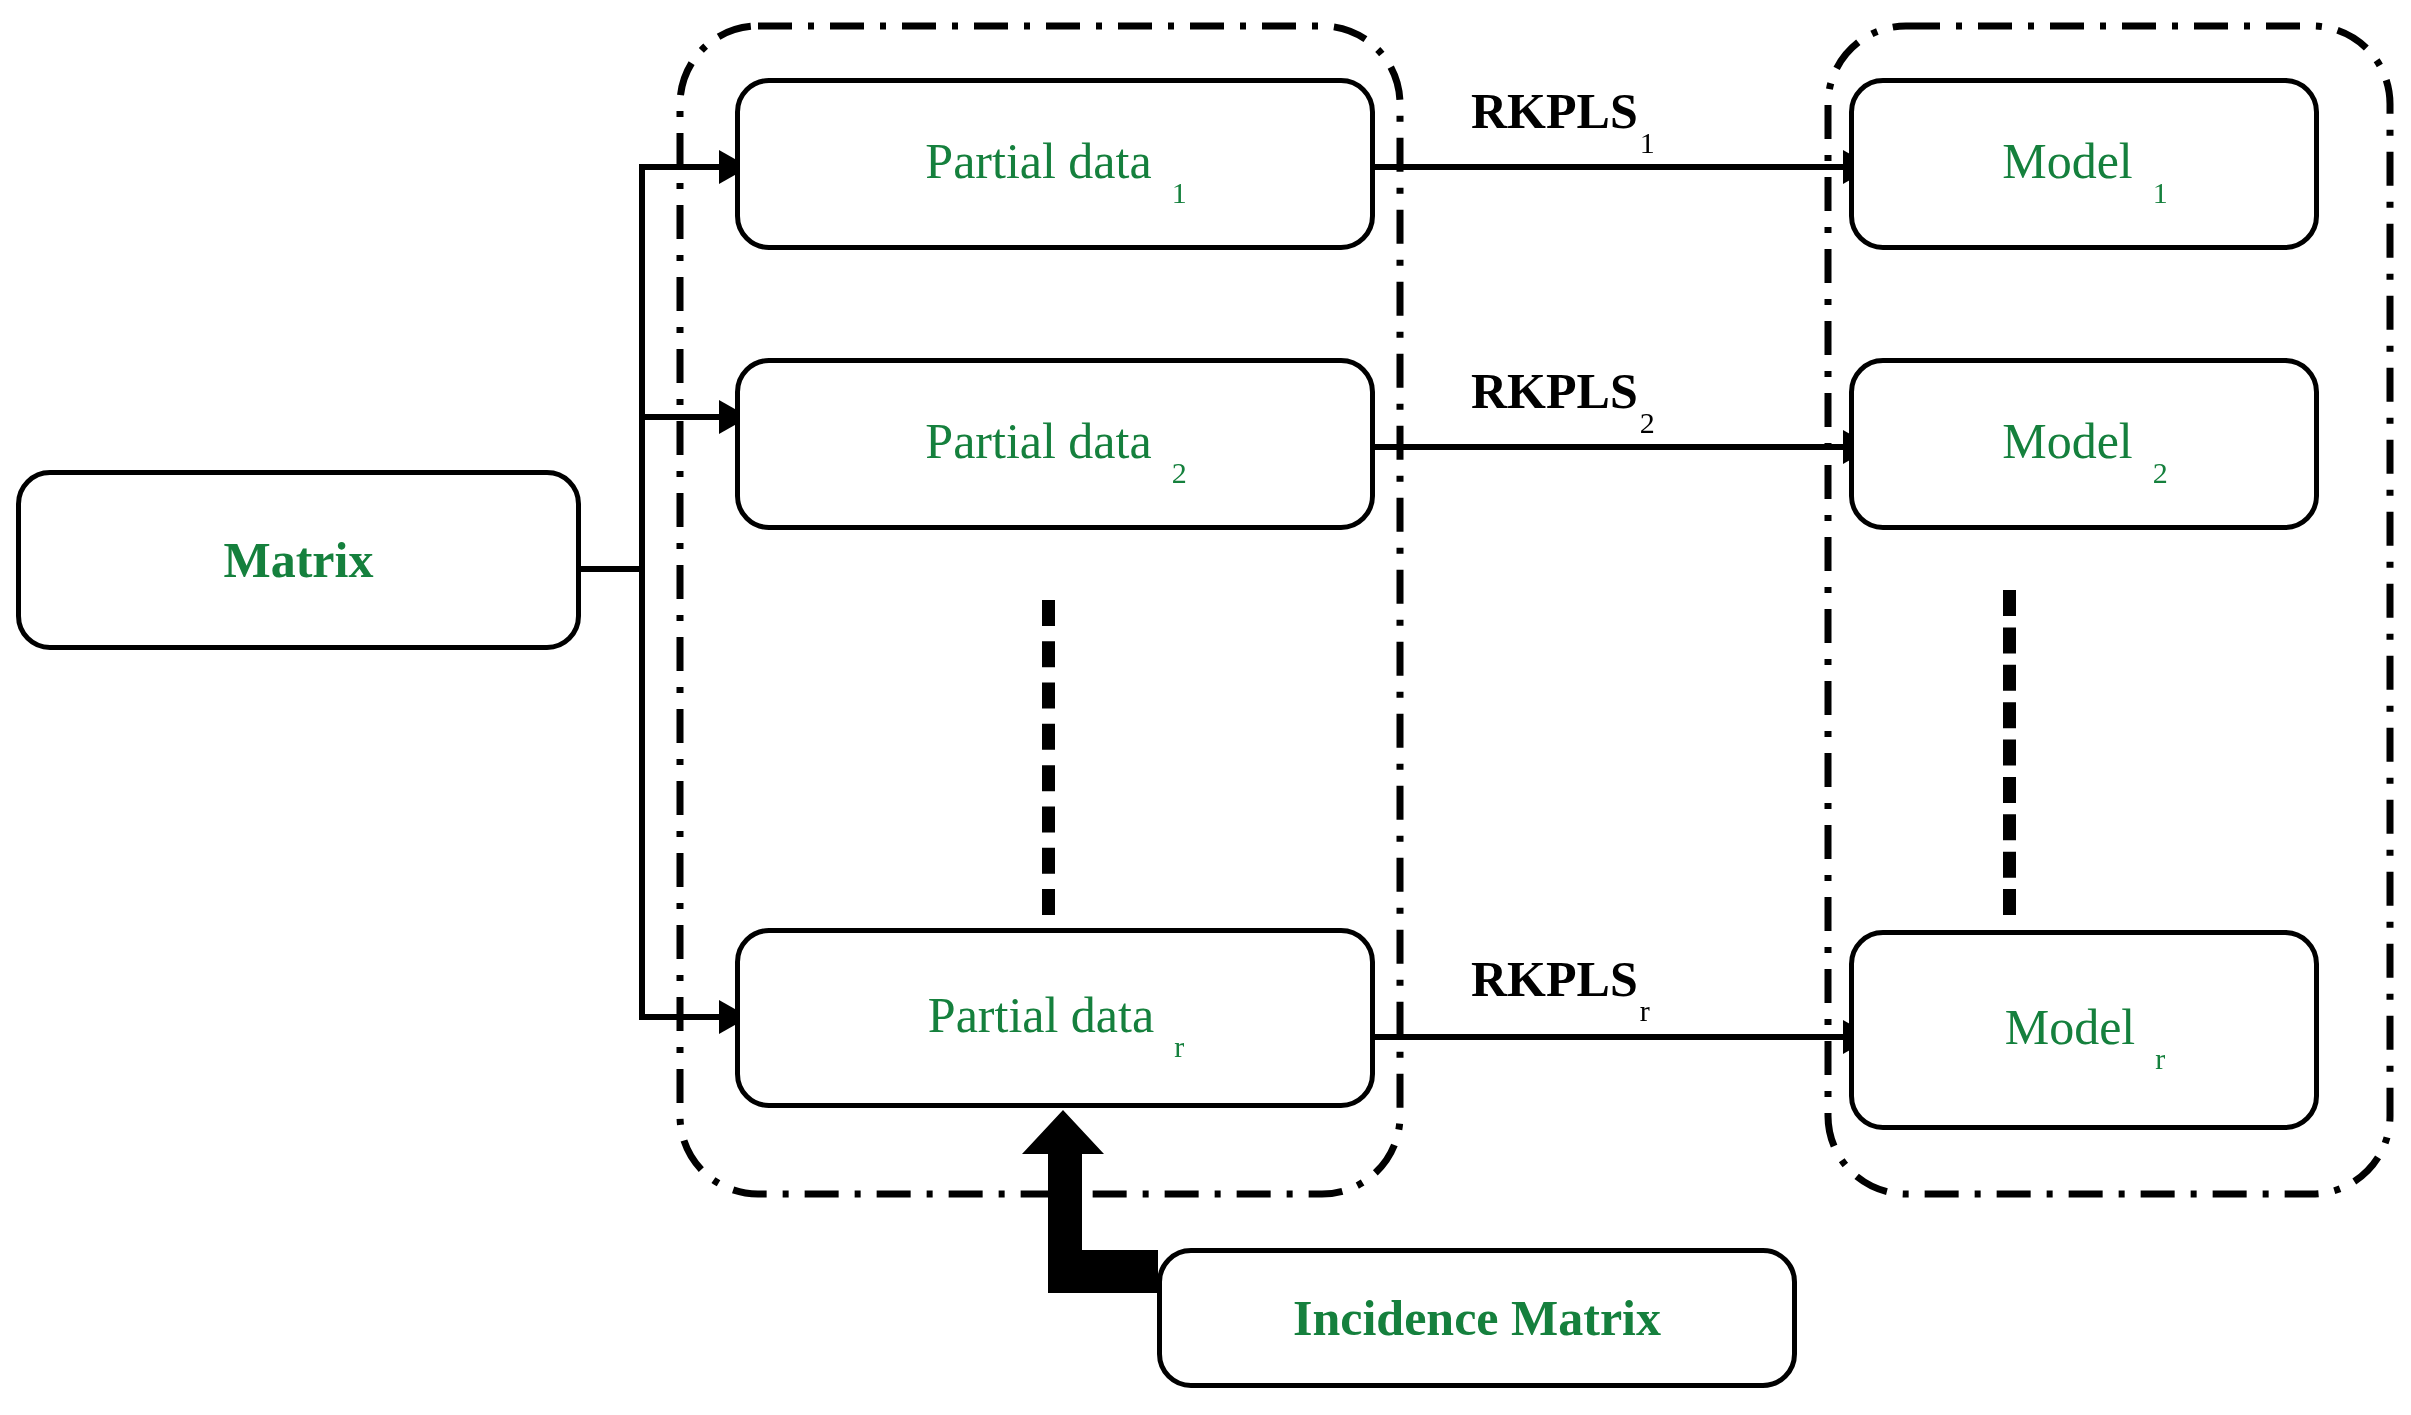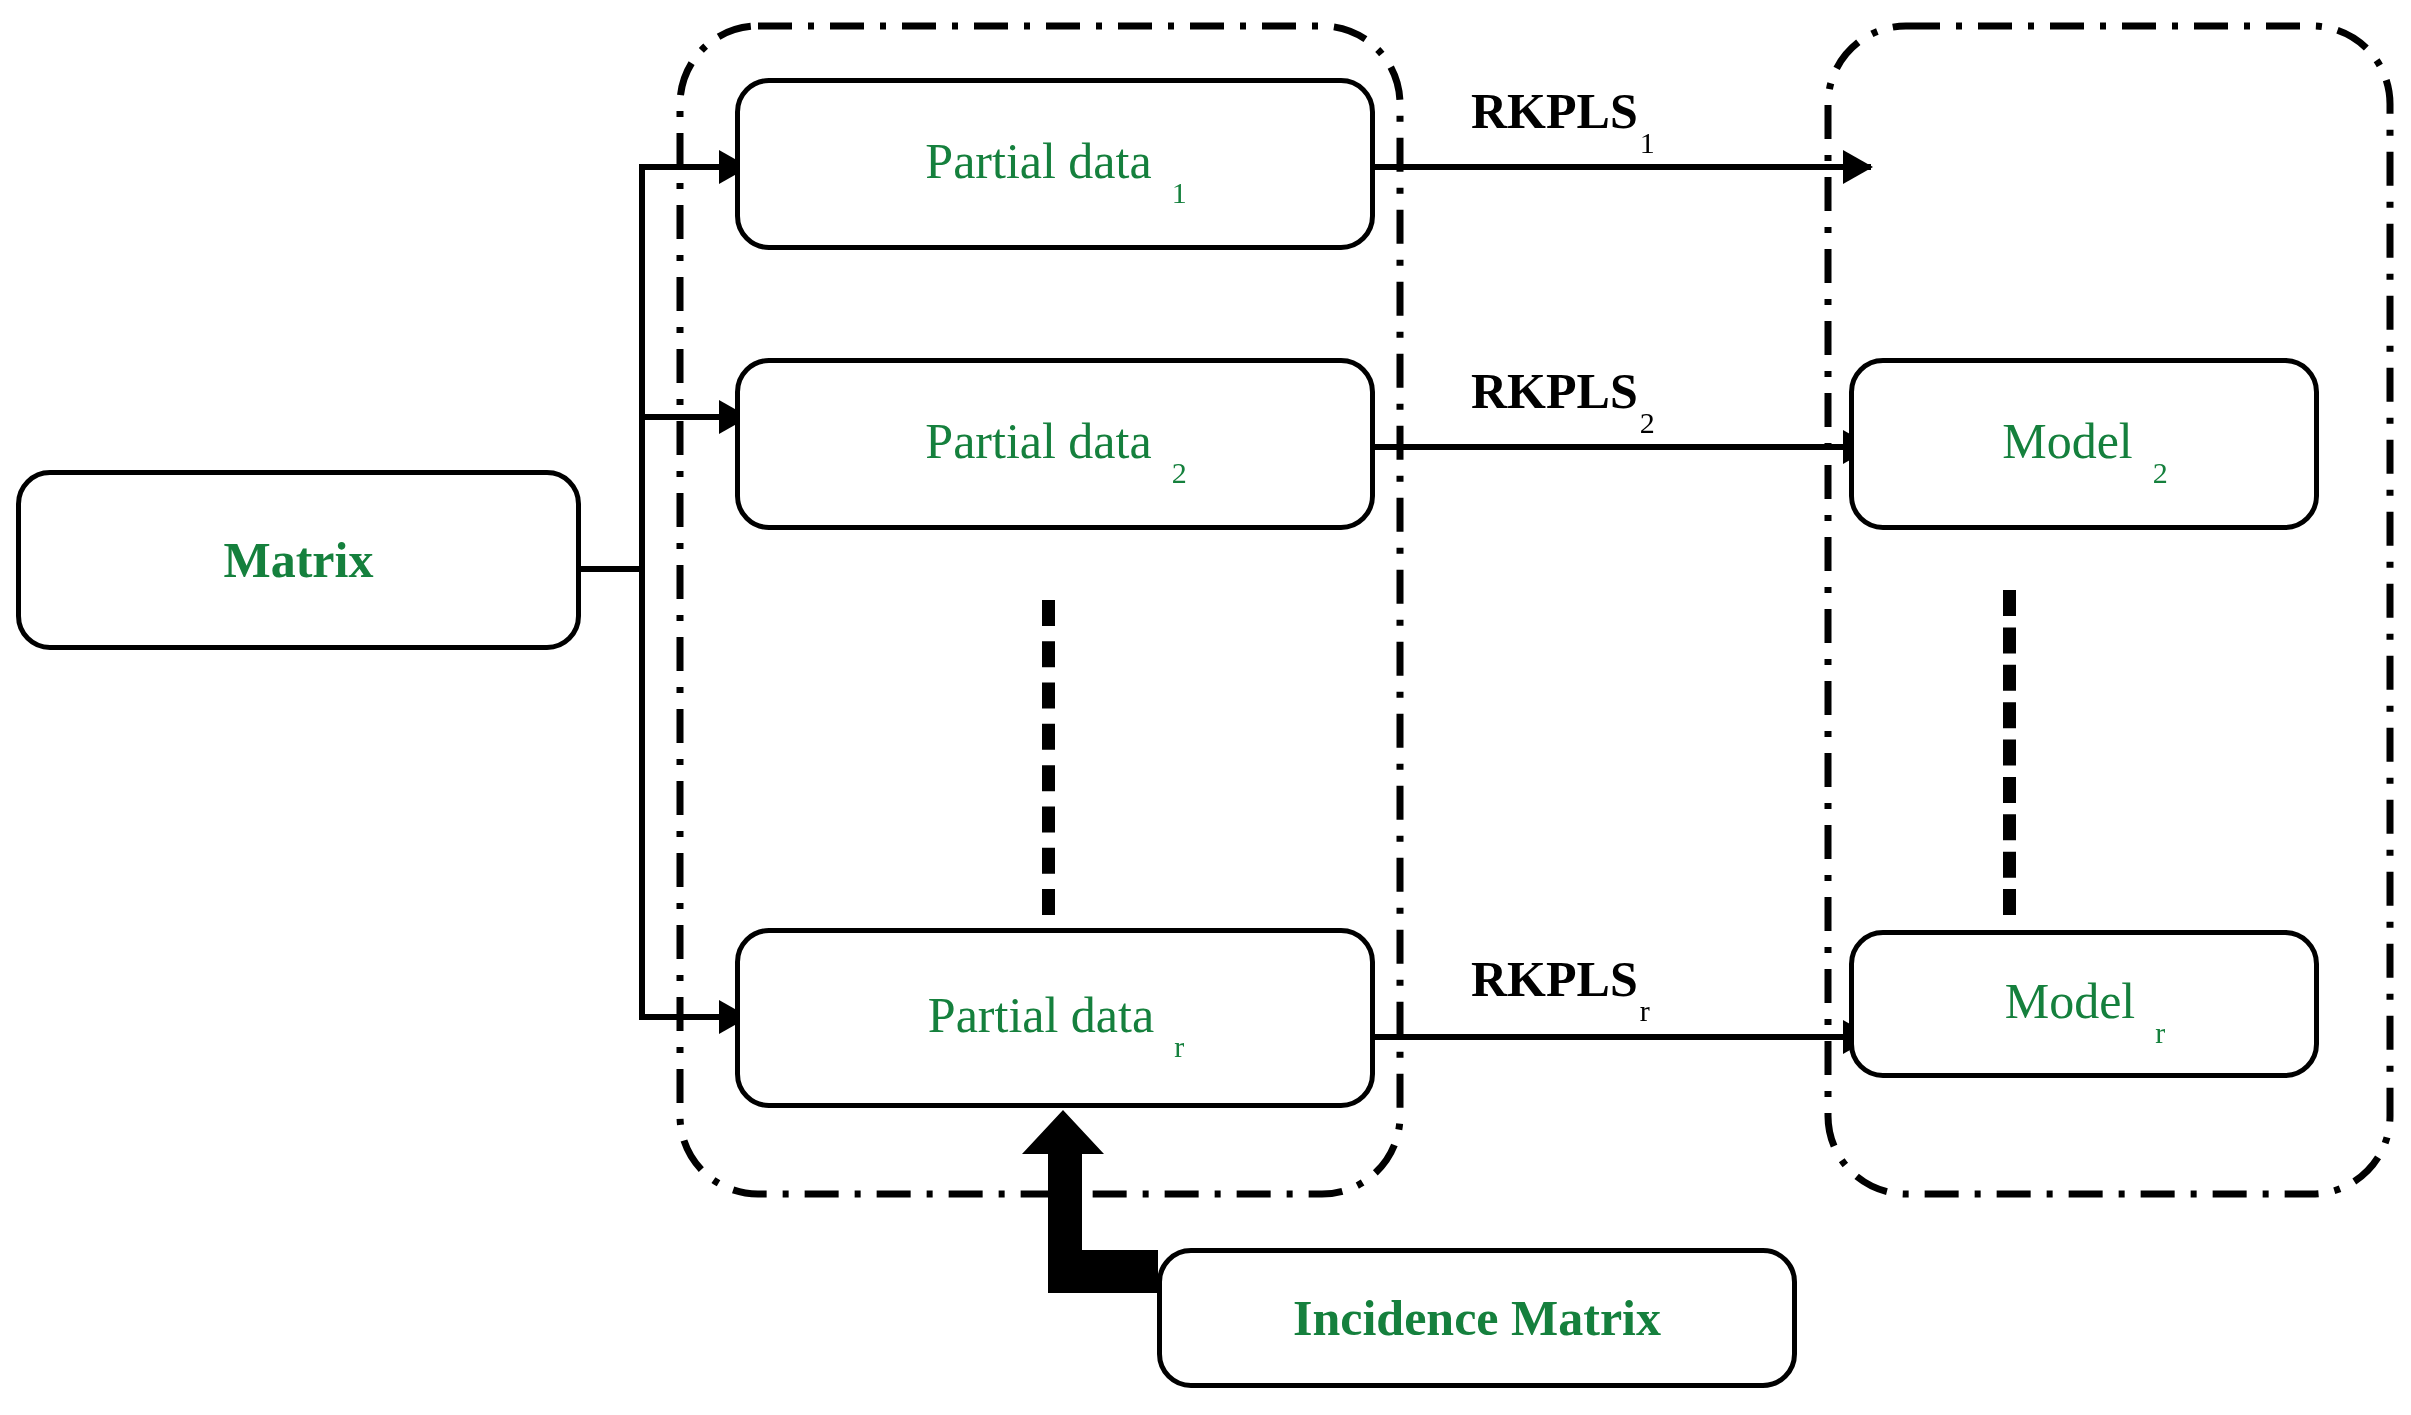--- a/index.html
+++ b/index.html
@@ -122,26 +122,29 @@
   <div style="position:absolute;left:1471px;top:362px;z-index:8;">
     <span class="serif-bold"><span>RKPLS</span><span class="sub">2</span></span>
   </div>
 
   <div class="hline" style="left:1371px; top:1034px; width:500px;"></div>
   <div class="arrow-r" style="left:1843px; top:1020px;"></div>
   <div style="position:absolute;left:1471px;top:950px;z-index:8;">
     <span class="serif-bold"><span>RKPLS</span><span class="sub">r</span></span>
   </div>
 
+  <div class="node" style="left:1849px; top:78px; width:470px; height:172px;">
+    <span class="lbl serif-reg"><span>Model</span><span class="sub sub-gap">1</span></span>
+  </div>
 
   <div class="node" style="left:1849px; top:358px; width:470px; height:172px;">
     <span class="lbl serif-reg"><span>Model</span><span class="sub sub-gap">2</span></span>
   </div>
 
-  <div class="node" style="left:1849px; top:930px; width:470px; height:148px;">
+  <div class="node" style="left:1849px; top:930px; width:470px; height:200px;">
     <span class="lbl serif-reg"><span>Model</span><span class="sub sub-gap">r</span></span>
   </div>
 
   <div class="vdots" style="left:2003px; top:590px; height:325px;"></div>
 
   <div class="node" style="left:1157px; top:1248px; width:640px; height:140px;">
     <span class="lbl serif-bold">Incidence Matrix</span>
   </div>
 
   <svg class="thick-arrow" style="left:1000px; top:1110px; width:220px; height:230px;" viewBox="0 0 220 230" xmlns="http://www.w3.org/2000/svg">

